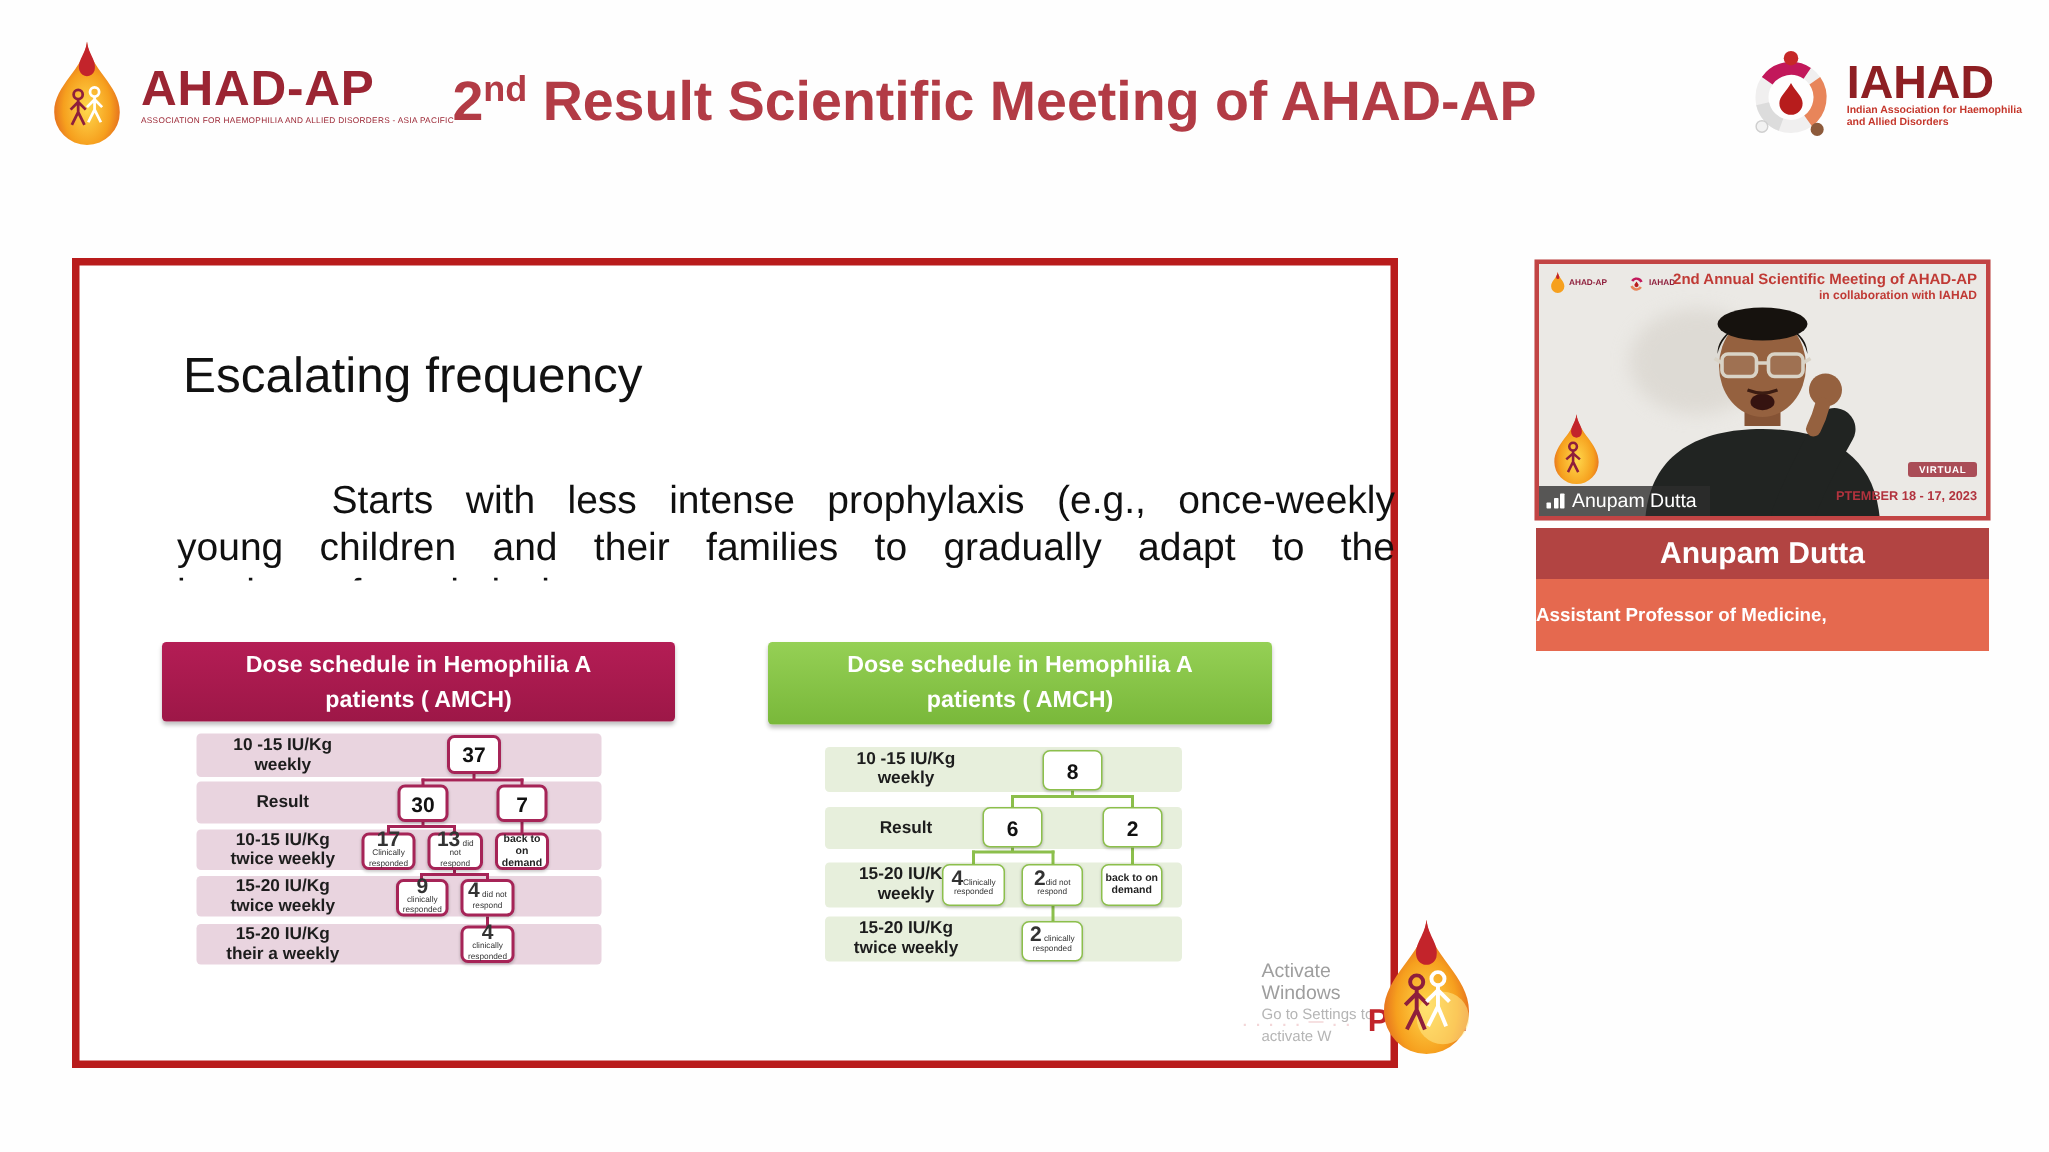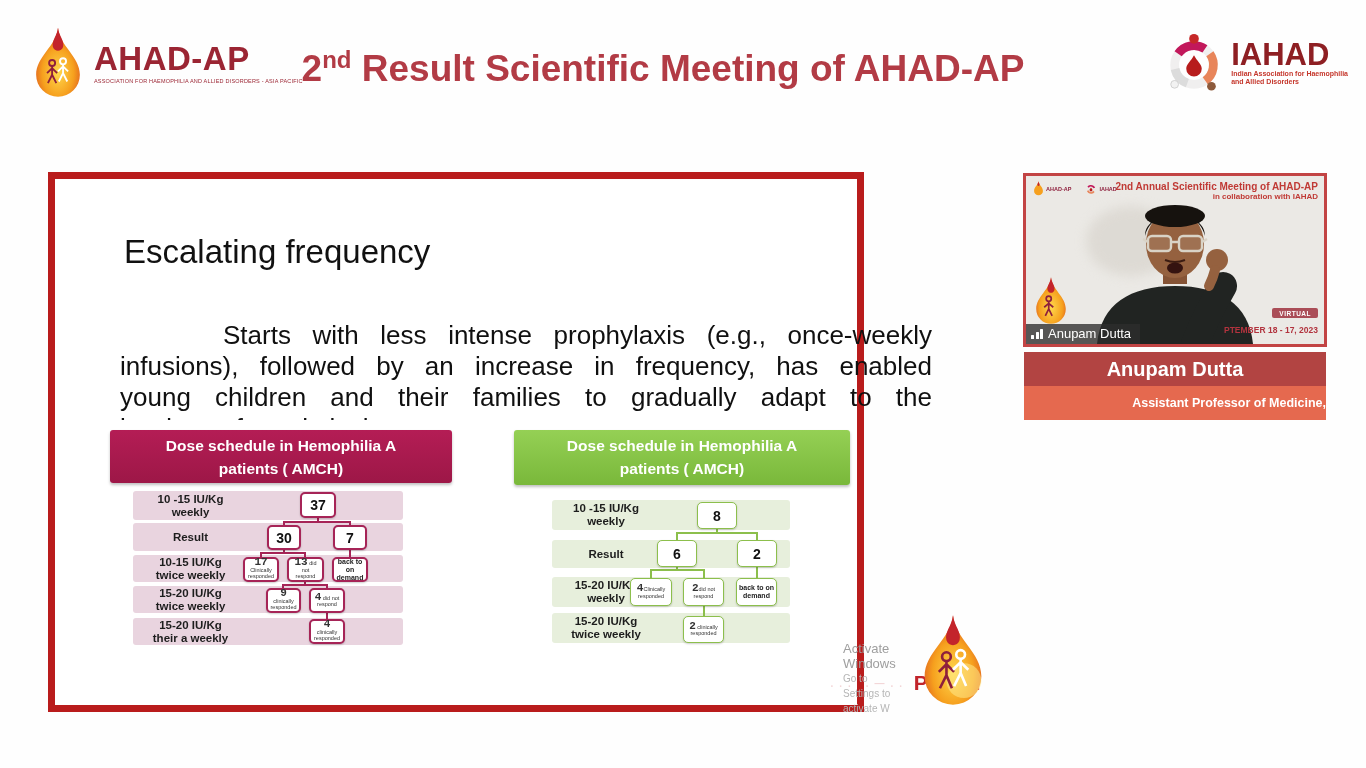--- a/index.html
+++ b/index.html
@@ -11,22 +11,22 @@
   .hdr-left .txt .nm{font-size:33px;font-weight:bold;color:#9b2533;letter-spacing:.5px;line-height:34px;}
   .hdr-left .txt .tg{font-size:5.5px;color:#9b2533;letter-spacing:.2px;margin-top:2px;}
   .page-title{position:absolute;left:180px;right:220px;top:46px;text-align:center;
               font-size:37px;font-weight:bold;color:#b23b45;}
   .page-title sup{font-size:24px;}
   .hdr-right{position:absolute;right:18px;top:30px;display:flex;align-items:center;gap:6px;}
   .hdr-right .txt .nm{font-size:31px;font-weight:bold;color:#8e1f23;line-height:30px;}
   .hdr-right .txt .tg{font-size:7px;font-weight:bold;color:#c5372c;line-height:8px;}
 
   
-  .slide{position:absolute;left:48px;top:172px;width:816px;height:540px;
-         border:7px solid #b91c1c;background:#fff;box-sizing:border-box;}
+  .slide{position:absolute;left:48px;top:172px;width:884px;height:540px;
+         border:5px solid #b91c1c;background:#fff;box-sizing:border-box;}
   .slide-title{position:absolute;left:62px;top:51px;width:583px;height:82px;
                background:linear-gradient(180deg,#bccdે6 0%,#b6c8e5 0%,#9db5da 100%);
                color:#111;font-size:33px;line-height:40px;padding:2px 0 0 7px;box-sizing:border-box;}
   .para{position:absolute;left:65px;top:141px;width:812px;color:#101010;
         font-size:26px;line-height:31px;}
   .para .jl{text-align:justify;text-align-last:justify;white-space:normal;}
   .para .indent{padding-left:103px;box-sizing:border-box;}
   .para .clip{height:7px;overflow:hidden;text-align:left;}
 
   
@@ -41,21 +41,21 @@
   .chart.green  .band{background:#e7efdc;}
   .rlabel{position:absolute;font-weight:bold;color:#1d1d1d;text-align:center;
           font-size:11.5px;line-height:13px;display:flex;flex-direction:column;justify-content:center;}
   .node{position:absolute;background:#fff;border-radius:5px;display:flex;flex-direction:column;
         align-items:center;justify-content:center;text-align:center;box-sizing:border-box;
         box-shadow:0 1px 2px rgba(0,0,0,.2);}
   .chart.maroon .node{border:2px solid #a62457;}
   .chart.green  .node{border:1.5px solid #8cbf4c;}
   .node .big{font-weight:bold;font-size:14px;color:#111;line-height:14px;}
   .node .mix{font-size:5.5px;color:#333;line-height:6.5px;padding:0 2px;}
-  .node .mix b{font-size:11px;font-family:Liberation Mono, monospace;}
+  .node .mix b{font-size:14px;}
   .node .bod{font-size:7px;font-weight:bold;color:#222;line-height:8px;}
   .conn{position:absolute;}
   .chart.maroon .conn{background:#a62457;}
   .chart.green  .conn{background:#8cbf4c;}
 
   .watermark{position:absolute;left:788px;top:462px;color:#9e9e9e;font-size:13px;line-height:15px;}
   .watermark .s2{font-size:10px;color:#b5b5b5;}
   .year{position:absolute;left:700px;top:492px;width:225px;text-align:right;
         font-size:21px;font-weight:bold;color:#c1242b;}
   .year .ghost{display:inline-block;opacity:.18;letter-spacing:6px;font-size:10px;vertical-align:3px;}
@@ -76,22 +76,22 @@
   .v-name{position:absolute;left:0;bottom:0;display:flex;align-items:center;gap:5px;
           background:rgba(45,45,45,.78);color:#fff;font-size:13px;padding:2px 9px 3px 5px;}
   .sig{display:inline-flex;align-items:flex-end;gap:1.5px;}
   .sig i{display:block;width:3px;background:#fff;border-radius:.5px;}
   .sig i:nth-child(1){height:4px;}.sig i:nth-child(2){height:7px;}.sig i:nth-child(3){height:10px;}
   .v-badge{position:absolute;right:6px;bottom:26px;background:#aa4d57;color:#fff;
            font-size:6.5px;font-weight:bold;padding:1.5px 7px;border-radius:2px;letter-spacing:.5px;}
   .v-date{position:absolute;right:6px;bottom:9px;font-size:8.5px;font-weight:bold;color:#b2333e;}
   .plate-name{position:absolute;left:1024px;top:352px;width:302px;height:34px;background:#b24442;
               color:#fff;font-size:20px;font-weight:bold;display:flex;align-items:center;justify-content:center;}
-  .plate-role{position:absolute;left:1024px;top:386px;width:302px;height:34px;background:#e5694f;
-              color:#fff;font-size:12.5px;font-weight:bold;text-align:right;line-height:15px;
+  .plate-role{position:absolute;left:1024px;top:386px;width:302px;height:48px;background:#e5694f;
+              color:#fff;font-size:12.5px;font-weight:bold;text-align:left;line-height:15px;
               display:flex;flex-direction:column;justify-content:center;}
 </style>
 </head>
 <body>
 
 <div id="stage">
 
   <div class="hdr-left">
     <svg width="56" height="74" viewBox="0 0 64 88">
       <defs>
@@ -139,21 +139,20 @@
   </div>
 
   <div class="slide">
 
     <div class="slide-title">
       <div>Escalating frequency</div>
     </div>
 
     <div class="para">
       <div class="jl indent">Starts with less intense prophylaxis (e.g., once-weekly</div>
-      <div class="jl">infusions), followed by an increase in frequency, has enabled</div>
       <div class="jl">young children and their families to gradually adapt to the</div>
       <div class="clip">burdens of prophylaxis</div>
     </div>
 
     <div class="chart maroon" style="left:55px;top:251px;width:342px;height:222px;">
       <div class="hdr" style="height:53px;">
         <div>Dose schedule in Hemophilia A</div>
         <div>patients ( AMCH)</div>
       </div>
       <div class="band" style="left:23px;top:61px;width:270px;height:29px;"></div>

